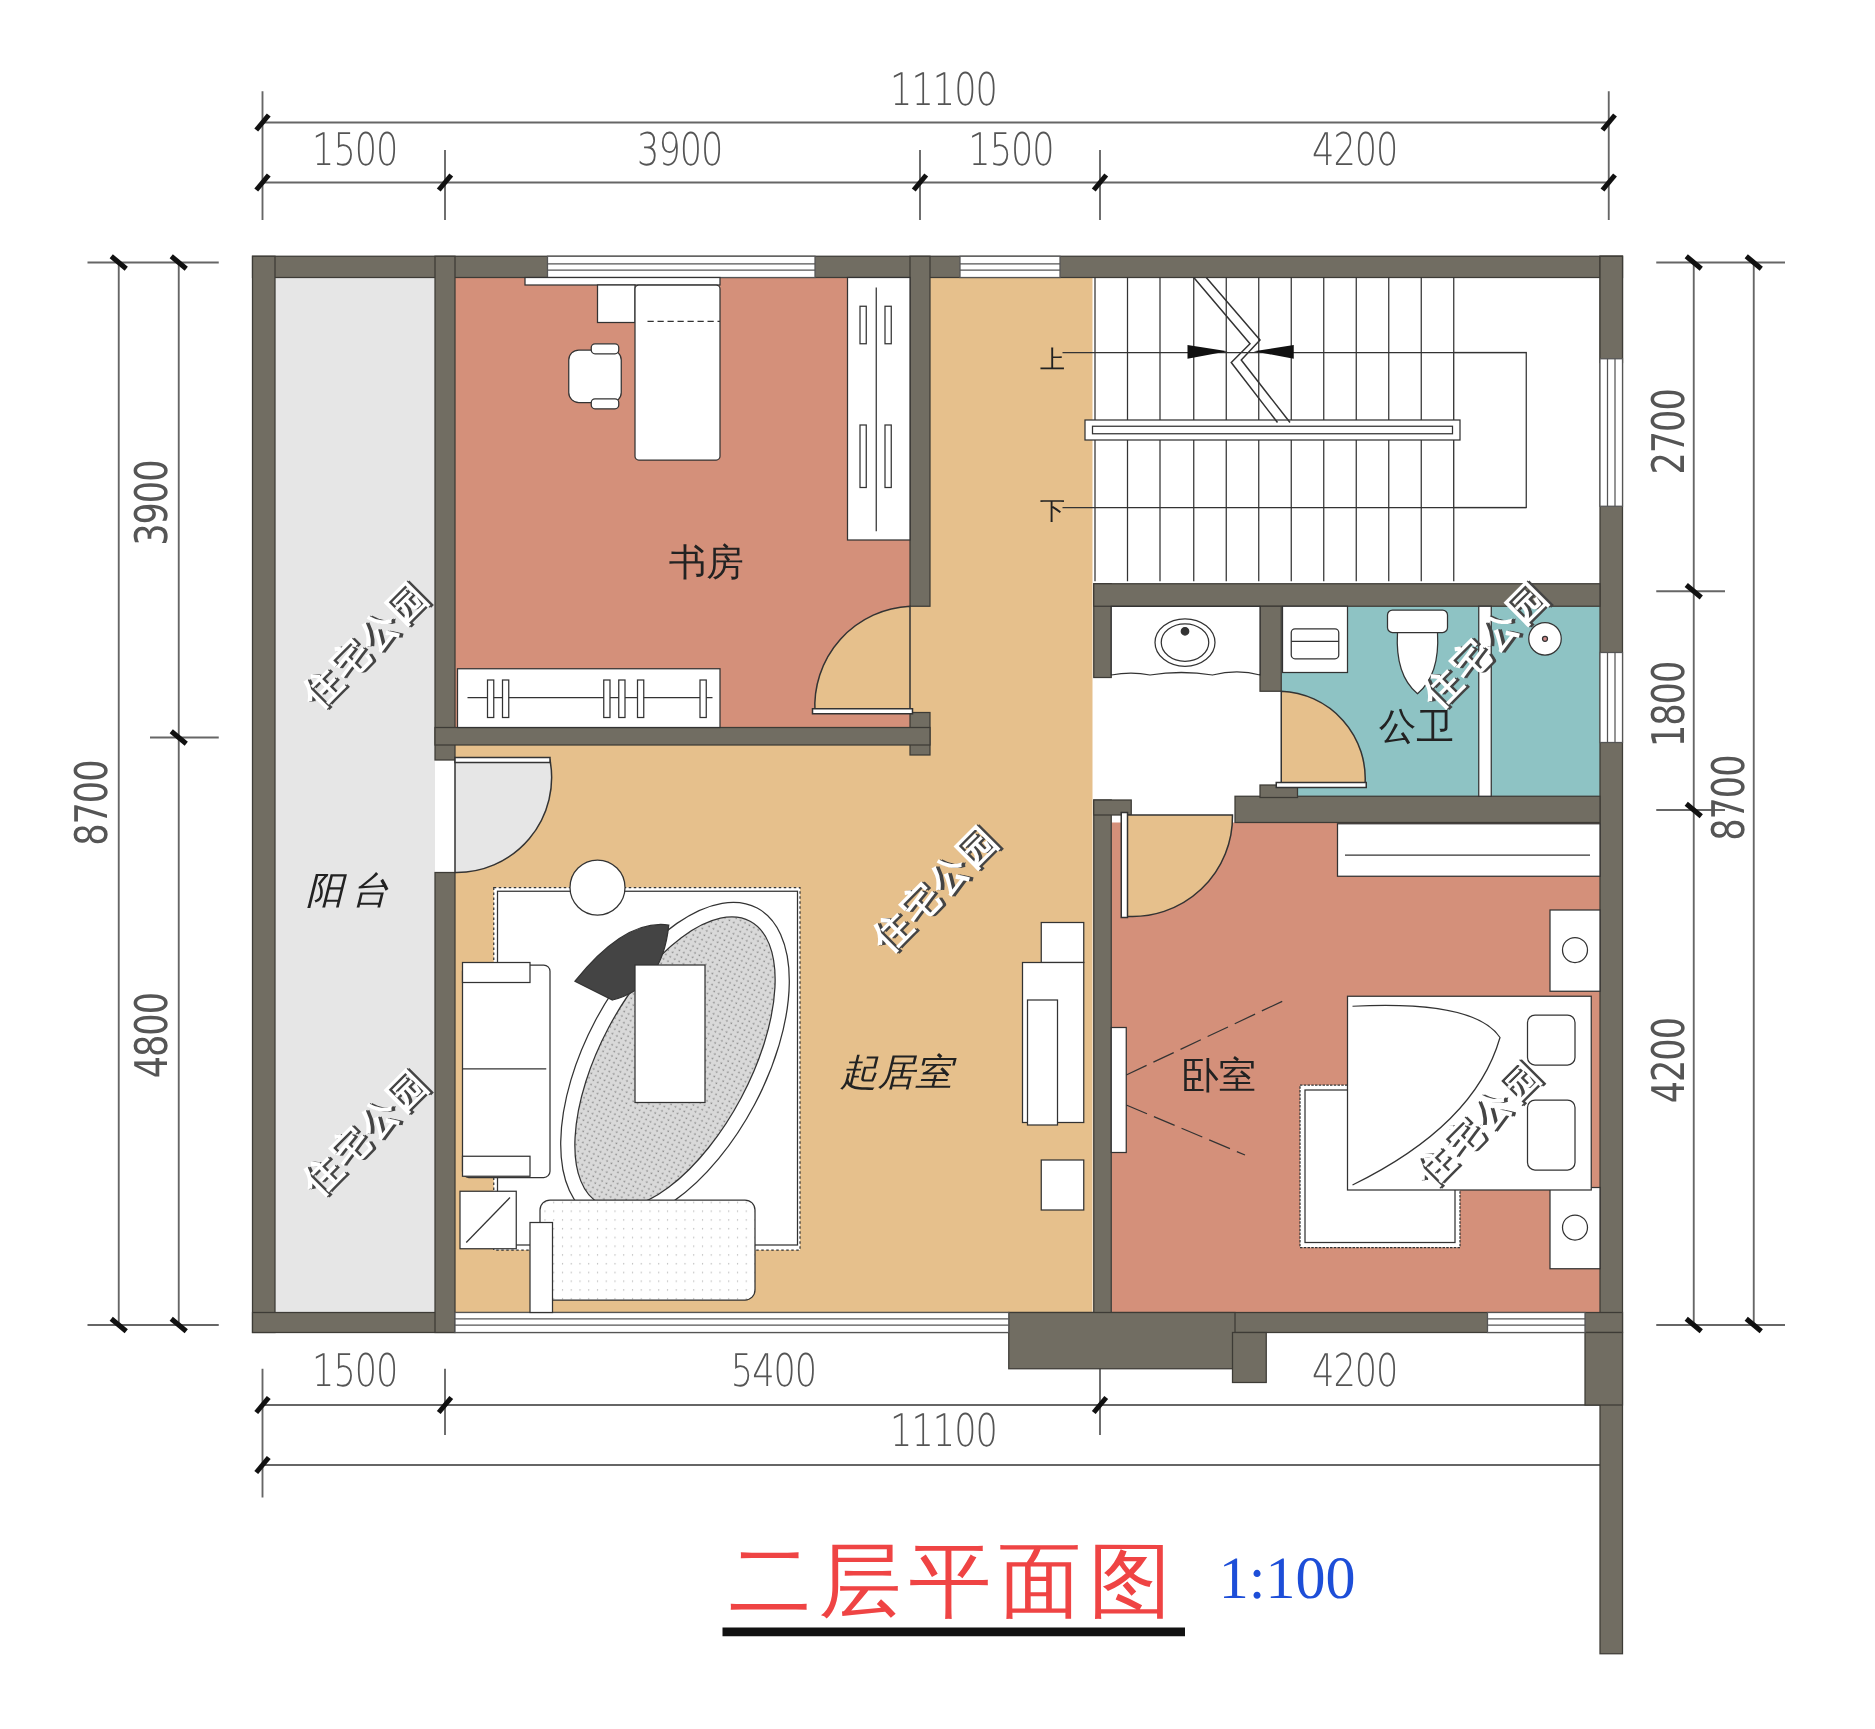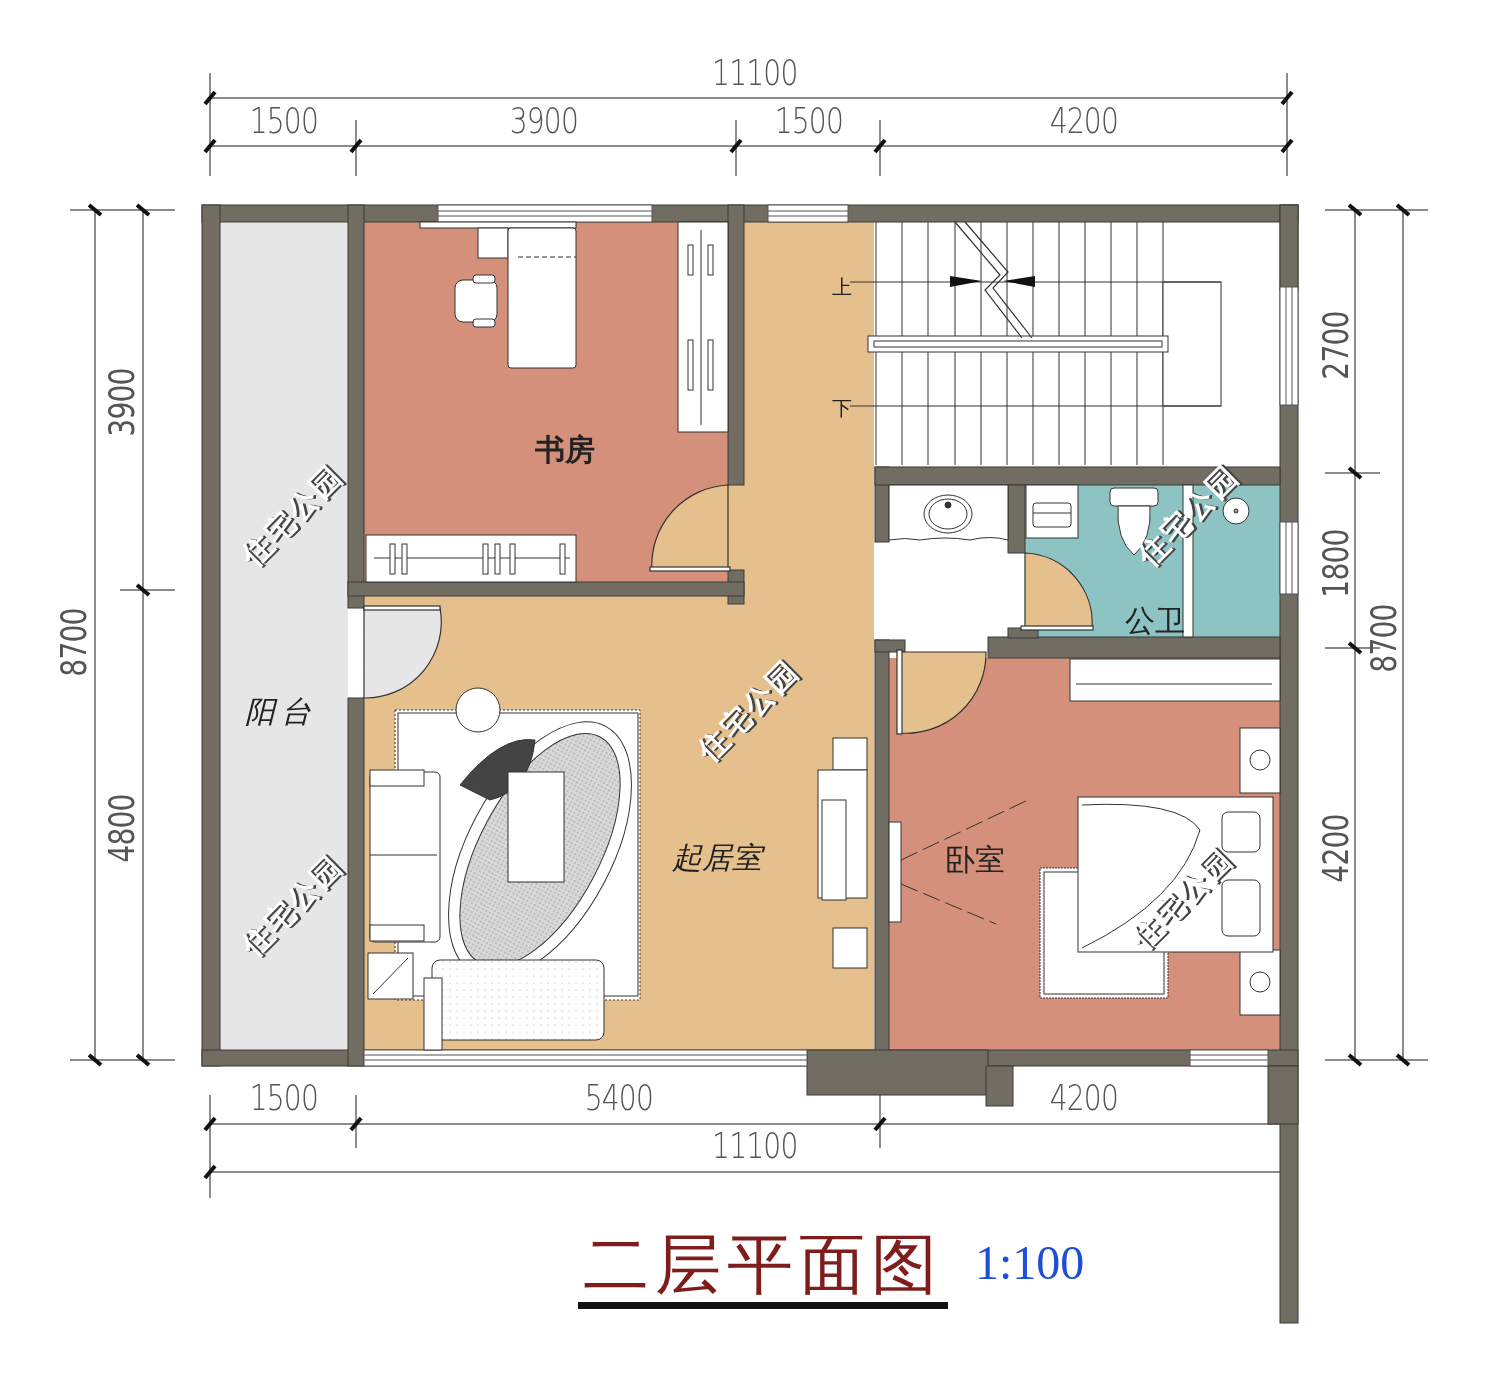--- a/index.html
+++ b/index.html
@@ -2,21 +2,21 @@
 <html><head>
 <meta charset="utf-8">
 <style>
   html, body { margin:0; padding:0; background:#ffffff; }
   body { width:1500px; height:1383px; position:relative; overflow:hidden; font-family:"Liberation Sans", "DejaVu Sans", sans-serif; }
   .abs { position:absolute; }
   .dimtxt { position:absolute; font-family:"DejaVu Sans", sans-serif; font-weight:200; color:#555; font-size:36px; transform:scaleX(0.78); transform-origin:center; letter-spacing:-1px; }
   .vdim { position:absolute; font-family:"DejaVu Sans", sans-serif; color:#555; font-size:36px; letter-spacing:-1px; transform-origin:center; }
   .roomlbl { position:absolute; font-family:"DejaVu Serif", serif; font-size:30px; color:#222; white-space:nowrap; }
   .wm { position:absolute; font-family:"DejaVu Sans", sans-serif; font-size:30px; font-weight:bold; color:#fff; white-space:nowrap; text-shadow:2px 2px 0 #444, 1px 1px 0 #444; transform:rotate(-45deg); transform-origin:left bottom; letter-spacing:2px; }
-  .title { position:absolute; left:583px; top:1220px; font-family:"DejaVu Serif", serif; font-size:66px; color:#7f1d1d; letter-spacing:6px; white-space:nowrap; }
+  .title { position:absolute; left:583px; top:1220px; font-family:"DejaVu Serif", serif; font-size:66px; color:#ef4444; letter-spacing:6px; white-space:nowrap; }
   .scale { position:absolute; left:975px; top:1235px; font-family:"Liberation Serif", serif; font-size:48px; color:#1d4ed8; white-space:nowrap; }
   .underline { position:absolute; left:578px; top:1302px; width:370px; height:7px; background:#111; }
 </style>
 </head>
 <body>
 
 <svg class="abs" style="left:0;top:0" width="1500" height="1383" viewBox="0 0 1500 1383">
   <defs>
     <pattern id="dots" width="4" height="4" patternUnits="userSpaceOnUse">
       <rect width="4" height="4" fill="#d9d9d9"></rect>
@@ -283,24 +283,24 @@
 
 <div class="vdim" style="left:30px;top:622px;transform:rotate(-90deg) scaleX(0.78);">8700</div>
 <div class="vdim" style="left:78px;top:382px;transform:rotate(-90deg) scaleX(0.78);">3900</div>
 <div class="vdim" style="left:78px;top:808px;transform:rotate(-90deg) scaleX(0.78);">4800</div>
 
 <div class="vdim" style="left:1292px;top:325px;transform:rotate(-90deg) scaleX(0.78);">2700</div>
 <div class="vdim" style="left:1292px;top:543px;transform:rotate(-90deg) scaleX(0.78);">1800</div>
 <div class="vdim" style="left:1340px;top:618px;transform:rotate(-90deg) scaleX(0.78);">8700</div>
 <div class="vdim" style="left:1292px;top:828px;transform:rotate(-90deg) scaleX(0.78);">4200</div>
 
-<div class="roomlbl" style="left:535px;top:430px;font-weight:bold;">书房</div>
+<div class="roomlbl" style="left:535px;top:430px;">书房</div>
 <div class="roomlbl" style="left:245px;top:692px;letter-spacing:6px;font-style:italic;">阳台</div>
 <div class="roomlbl" style="left:672px;top:838px;font-style:italic;">起居室</div>
-<div class="roomlbl" style="left:1103px;top:601px;margin-left:22px;">公卫</div>
+<div class="roomlbl" style="left:1103px;top:561px;">公卫</div>
 <div class="roomlbl" style="left:945px;top:840px;">卧室</div>
 <div class="roomlbl" style="left:832px;top:274px;font-size:20px;">上</div>
 <div class="roomlbl" style="left:832px;top:395px;font-size:20px;">下</div>
 
 <div class="wm" style="left:262px;top:535px;">住宅公园</div>
 <div class="wm" style="left:262px;top:925px;">住宅公园</div>
 <div class="wm" style="left:718px;top:730px;">住宅公园</div>
 <div class="wm" style="left:1158px;top:535px;">住宅公园</div>
 <div class="wm" style="left:1152px;top:918px;">住宅公园</div>
 

